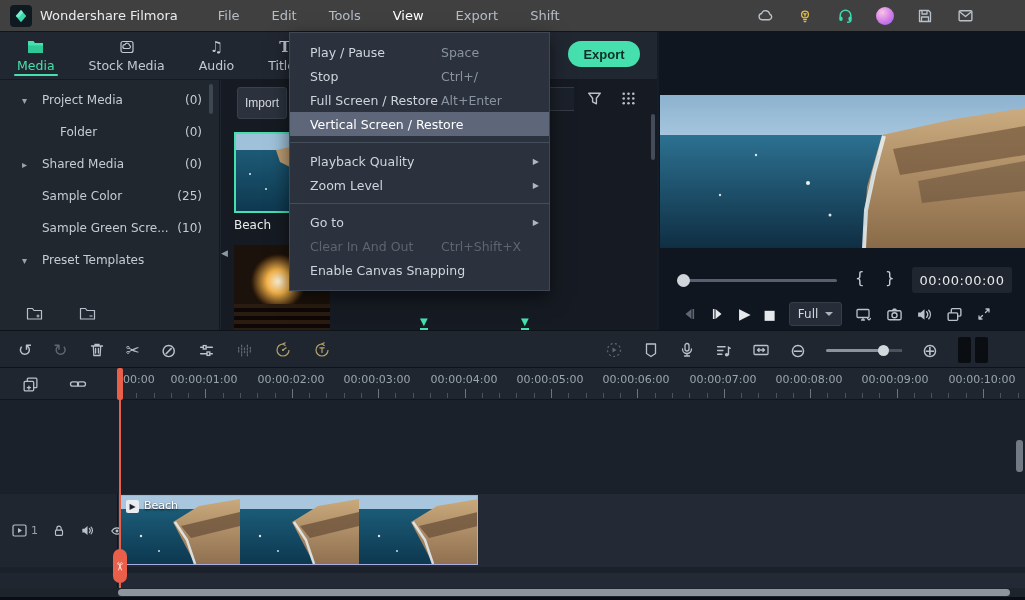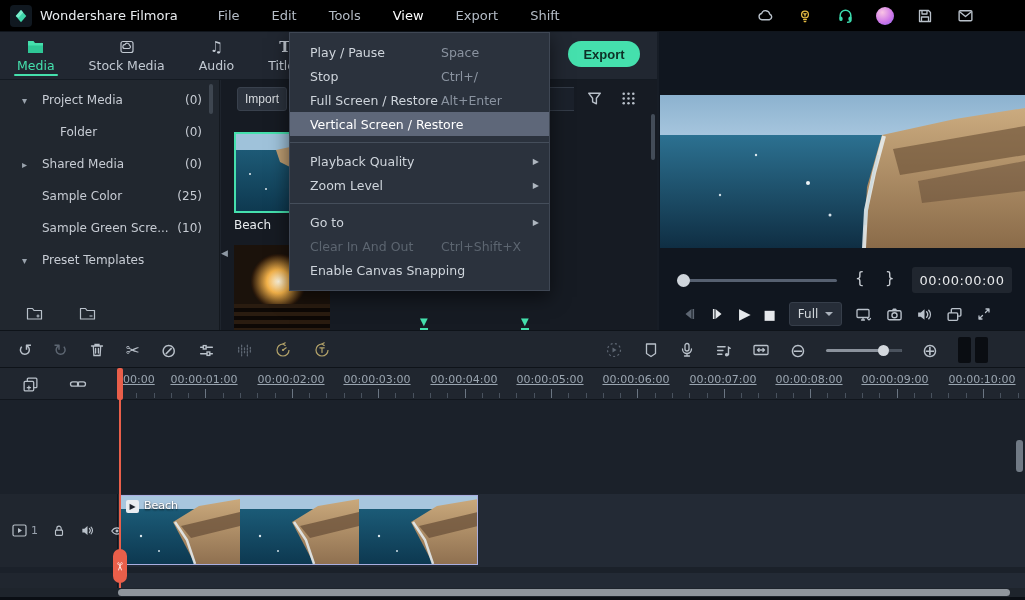--- a/index.html
+++ b/index.html
@@ -5,21 +5,21 @@
   *{margin:0;padding:0;box-sizing:border-box;}
   html,body{width:1025px;height:600px;overflow:hidden;background:#10151c;}
   body{font-family:"DejaVu Sans","Liberation Sans",sans-serif;color:#c8cfd7;font-size:12px;}
   .app{position:relative;width:1025px;height:600px;background:#171d26;overflow:hidden;}
   .ico{display:inline-flex;align-items:center;justify-content:center;color:#b9c1ca;}
   .ico svg{display:block;}
   .dim{color:#5d6672;}
   .gold{color:#b3a36a;}
 
   
-  .titlebar{position:absolute;left:0;top:0;width:1025px;height:32px;background:#000000;display:flex;align-items:center;border-bottom:1px solid #10151c;z-index:40;}
+  .titlebar{position:absolute;left:0;top:0;width:1025px;height:32px;background:#404040;display:flex;align-items:center;border-bottom:1px solid #10151c;z-index:40;}
   .logo{width:22px;height:22px;margin:0 8px 0 10px;border-radius:4px;background:#101820;display:flex;align-items:center;justify-content:center;}
   .app-title{color:#e8ebee;font-size:13px;margin-right:28px;white-space:nowrap;}
   .menubar{display:flex;gap:8px;}
   .mbar-item{padding:4px 12px;color:#b6bec8;font-size:13px;cursor:default;}
   .mbar-item.active{color:#ffffff;}
   .doc-title{color:#dde1e6;font-size:13px;margin-left:10px;white-space:nowrap;}
   .tb-icons{margin-left:auto;display:flex;align-items:center;gap:0;}
   .tb-btn{width:40px;height:32px;display:flex;align-items:center;justify-content:center;}
   .avatar{width:18px;height:18px;border-radius:50%;background:radial-gradient(circle at 35% 30%,#f9c4e4,#d07ae8 55%,#8d5ff2);}
 
@@ -46,21 +46,21 @@
   .side-item .s-label{flex:1;white-space:nowrap;overflow:hidden;}
   .side-item.indent .s-label{padding-left:18px;}
   .side-item .s-count{color:#c7ccd4;}
   .side-item.selected{background:#454d59;color:#f0f2f5;}
   .side-scroll{position:absolute;right:6px;top:4px;width:4px;height:30px;background:#3e4650;border-radius:2px;}
   .side-foot{position:absolute;left:0;bottom:4px;width:220px;height:26px;display:flex;gap:36px;padding-left:26px;align-items:center;color:#7f8894;}
 
   
   .media-panel{position:absolute;left:221px;top:48px;width:436px;height:250px;background:#161b23;}
   .mp-head{position:absolute;left:0;top:0;width:436px;height:38px;display:flex;align-items:center;}
-  .import-btn{position:absolute;left:16px;top:7px;width:50px;height:24px;background:#2b323d;border:1px solid #39414d;border-radius:3px;color:#d6dade;font-size:12px;display:flex;align-items:center;justify-content:center;cursor:pointer;}
+  .import-btn{position:absolute;left:16px;top:7px;width:50px;height:32px;background:#2b323d;border:1px solid #39414d;border-radius:3px;color:#d6dade;font-size:12px;display:flex;align-items:center;justify-content:center;cursor:pointer;}
   .search-sliver{position:absolute;left:325px;top:7px;width:28px;height:24px;background:#1b212b;border:1px solid #333b47;border-radius:3px 0 0 3px;border-right:none;}
   .mp-filter{position:absolute;left:365px;top:10px;}
   .mp-grid-ico{position:absolute;left:399px;top:10px;}
   .collapse-arrow{position:absolute;left:0px;top:168px;color:#8e98a4;font-size:9px;}
   .mp-scroll{position:absolute;right:2px;top:34px;width:4px;height:46px;background:#434c58;border-radius:2px;}
   .thumb{position:absolute;cursor:pointer;}
   .thumb-beach{left:13px;top:52px;width:58px;height:81px;border:2px solid var(--accent);}
   .thumb-label{position:absolute;left:13px;top:138px;color:#e8ebee;font-size:12px;}
   .thumb-lamp{left:13px;top:165px;width:96px;height:85px;background:#1b120b;overflow:hidden;}
   .lamp-glow{position:absolute;left:18%;top:10%;width:55px;height:55px;background:radial-gradient(circle,#fff7e0 0%,#f3b24a 30%,rgba(90,45,10,.25) 68%,transparent 72%);}
@@ -92,21 +92,21 @@
   .zs-track-after{position:absolute;left:58px;top:6px;right:0;height:2.5px;background:#4a525d;border-radius:2px;}
   .zs-thumb{position:absolute;left:52px;top:2px;width:11px;height:11px;border-radius:50%;background:#d3d8dd;}
   .panel-toggle{display:flex;gap:4px;}
   .panel-toggle i{display:block;width:13px;height:26px;background:#0a0d12;border-radius:2px;}
 
   
   .timeline{position:absolute;left:0;top:368px;width:1025px;height:232px;background:#1b212a;}
   .tl-head{position:absolute;left:0;top:0;width:1025px;height:32px;background:#20262f;border-bottom:1px solid #11161d;}
   .tl-head-icons{position:absolute;left:22px;top:0;height:32px;display:flex;align-items:center;gap:30px;color:#aeb6bf;}
   .ruler{position:absolute;left:118px;top:0;right:0;height:32px;overflow:hidden;}
-  .rlabel{position:absolute;top:5px;font-size:11px;color:#9aa5b0;transform:translateX(-50%);white-space:nowrap;text-decoration:underline;}
+  .rlabel{position:absolute;top:5px;font-size:11px;color:#9aa5b0;transform:translateX(-50%);white-space:nowrap;}
   .rlabel.first{transform:none;}
   .ticks-minor{position:absolute;left:2px;bottom:2px;right:0;height:5px;background:repeating-linear-gradient(to right,transparent 0 16.28px,#49525e 16.28px 17.28px);}
   .ticks-major{position:absolute;left:2px;bottom:2px;right:0;height:9px;background:repeating-linear-gradient(to right,transparent 0 85.4px,#6b7683 85.4px 86.4px);}
   .tl-body{position:absolute;left:0;top:32px;width:1025px;height:188px;}
   .track-row{position:absolute;left:0;width:1025px;background:#232a35;}
   .row-video{top:94px;height:73px;}
   .row-audio{top:173px;height:47px;}
   .track-head{position:absolute;left:0;top:0;width:118px;height:100%;background:#20262f;border-right:1px solid #11151b;display:flex;align-items:center;gap:14px;padding-left:12px;color:#99a2ad;}
   .tnum{font-size:11px;color:#99a2ad;margin-left:-10px;}
   .clip{position:absolute;left:120px;top:1px;width:358px;height:70px;border:1px solid #a9aee0;background:#0d3850;cursor:pointer;}

